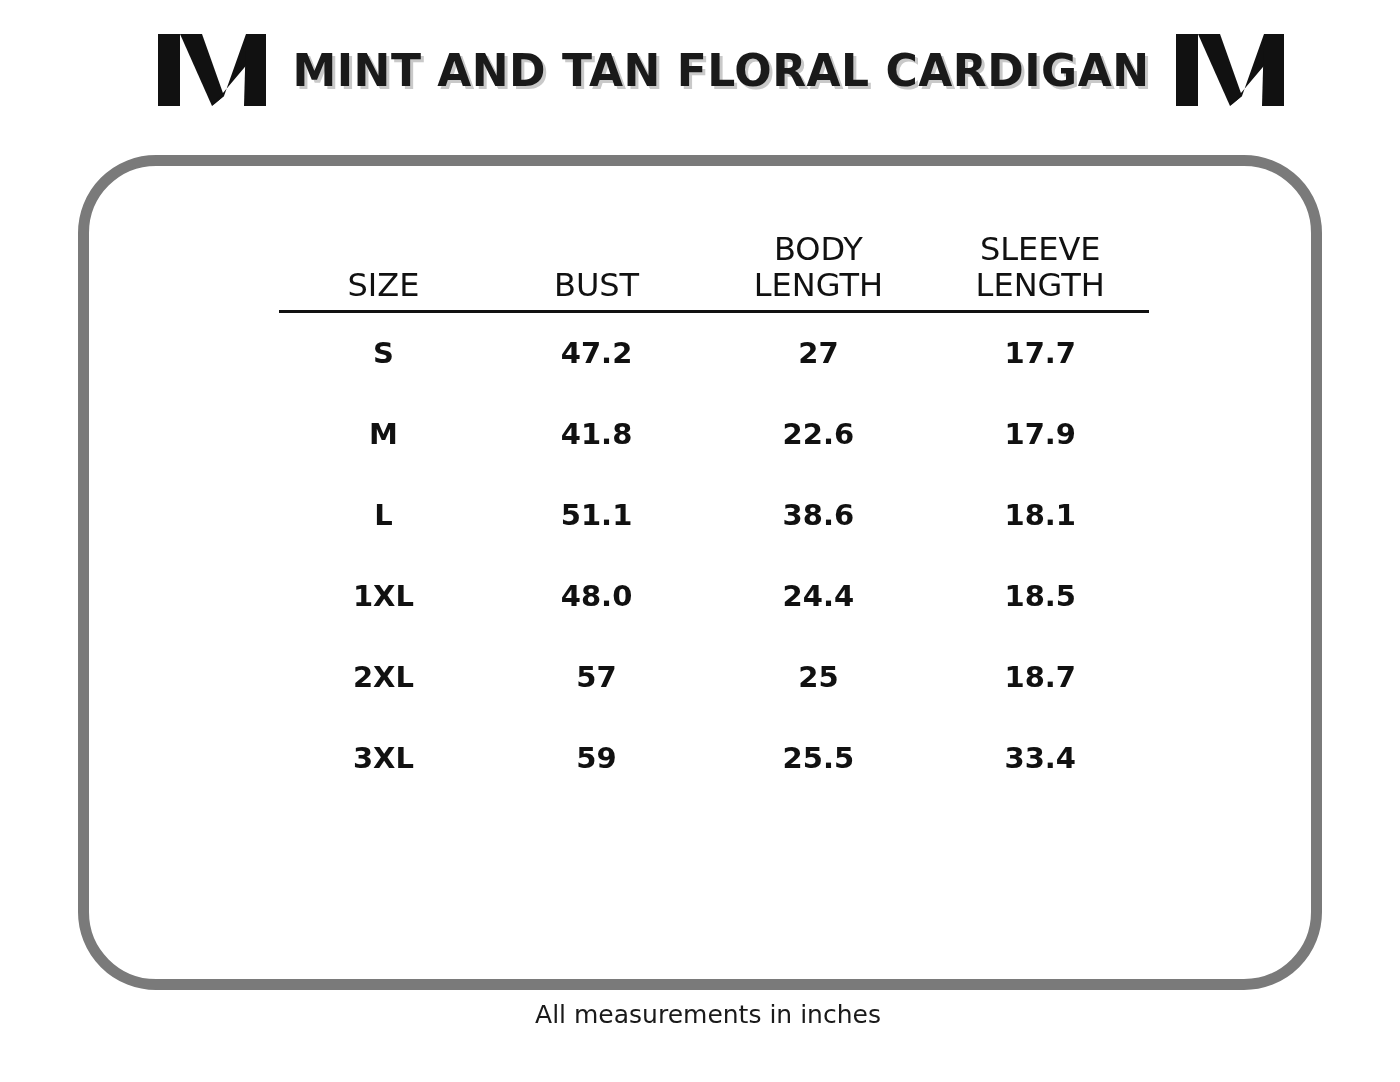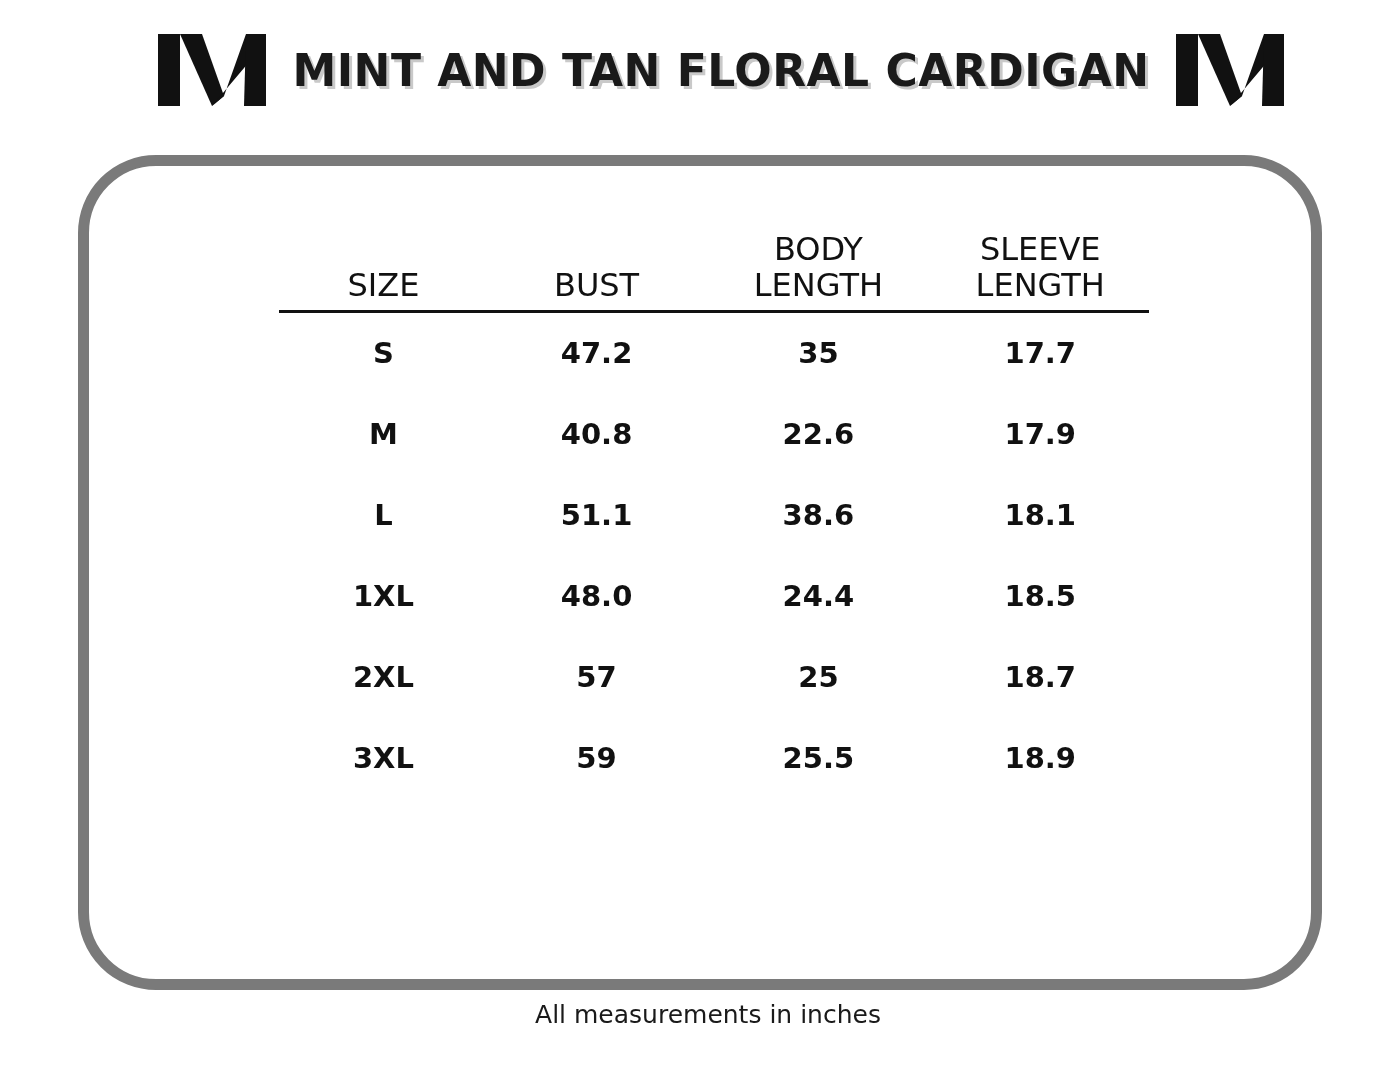--- a/index.html
+++ b/index.html
@@ -151,26 +151,26 @@
           <th>
             <span class="th-two-line">SLEEVE</span>
             <span class="th-two-line">LENGTH</span>
           </th>
         </tr>
       </thead>
       <tbody>
         <tr>
           <td>S</td>
           <td>47.2</td>
-          <td>35</td>
+          <td>27</td>
           <td>17.7</td>
         </tr>
         <tr>
           <td>M</td>
-          <td>40.8</td>
+          <td>41.8</td>
           <td>22.6</td>
           <td>17.9</td>
         </tr>
         <tr>
           <td>L</td>
           <td>51.1</td>
           <td>38.6</td>
           <td>18.1</td>
         </tr>
         <tr>
@@ -182,20 +182,20 @@
         <tr>
           <td>2XL</td>
           <td>57</td>
           <td>25</td>
           <td>18.7</td>
         </tr>
         <tr>
           <td>3XL</td>
           <td>59</td>
           <td>25.5</td>
-          <td>18.9</td>
+          <td>33.4</td>
         </tr>
       </tbody>
     </table>
   </div>
 </div>
 
 <div class="footer-note">All measurements in inches</div>
 
 </body></html>

